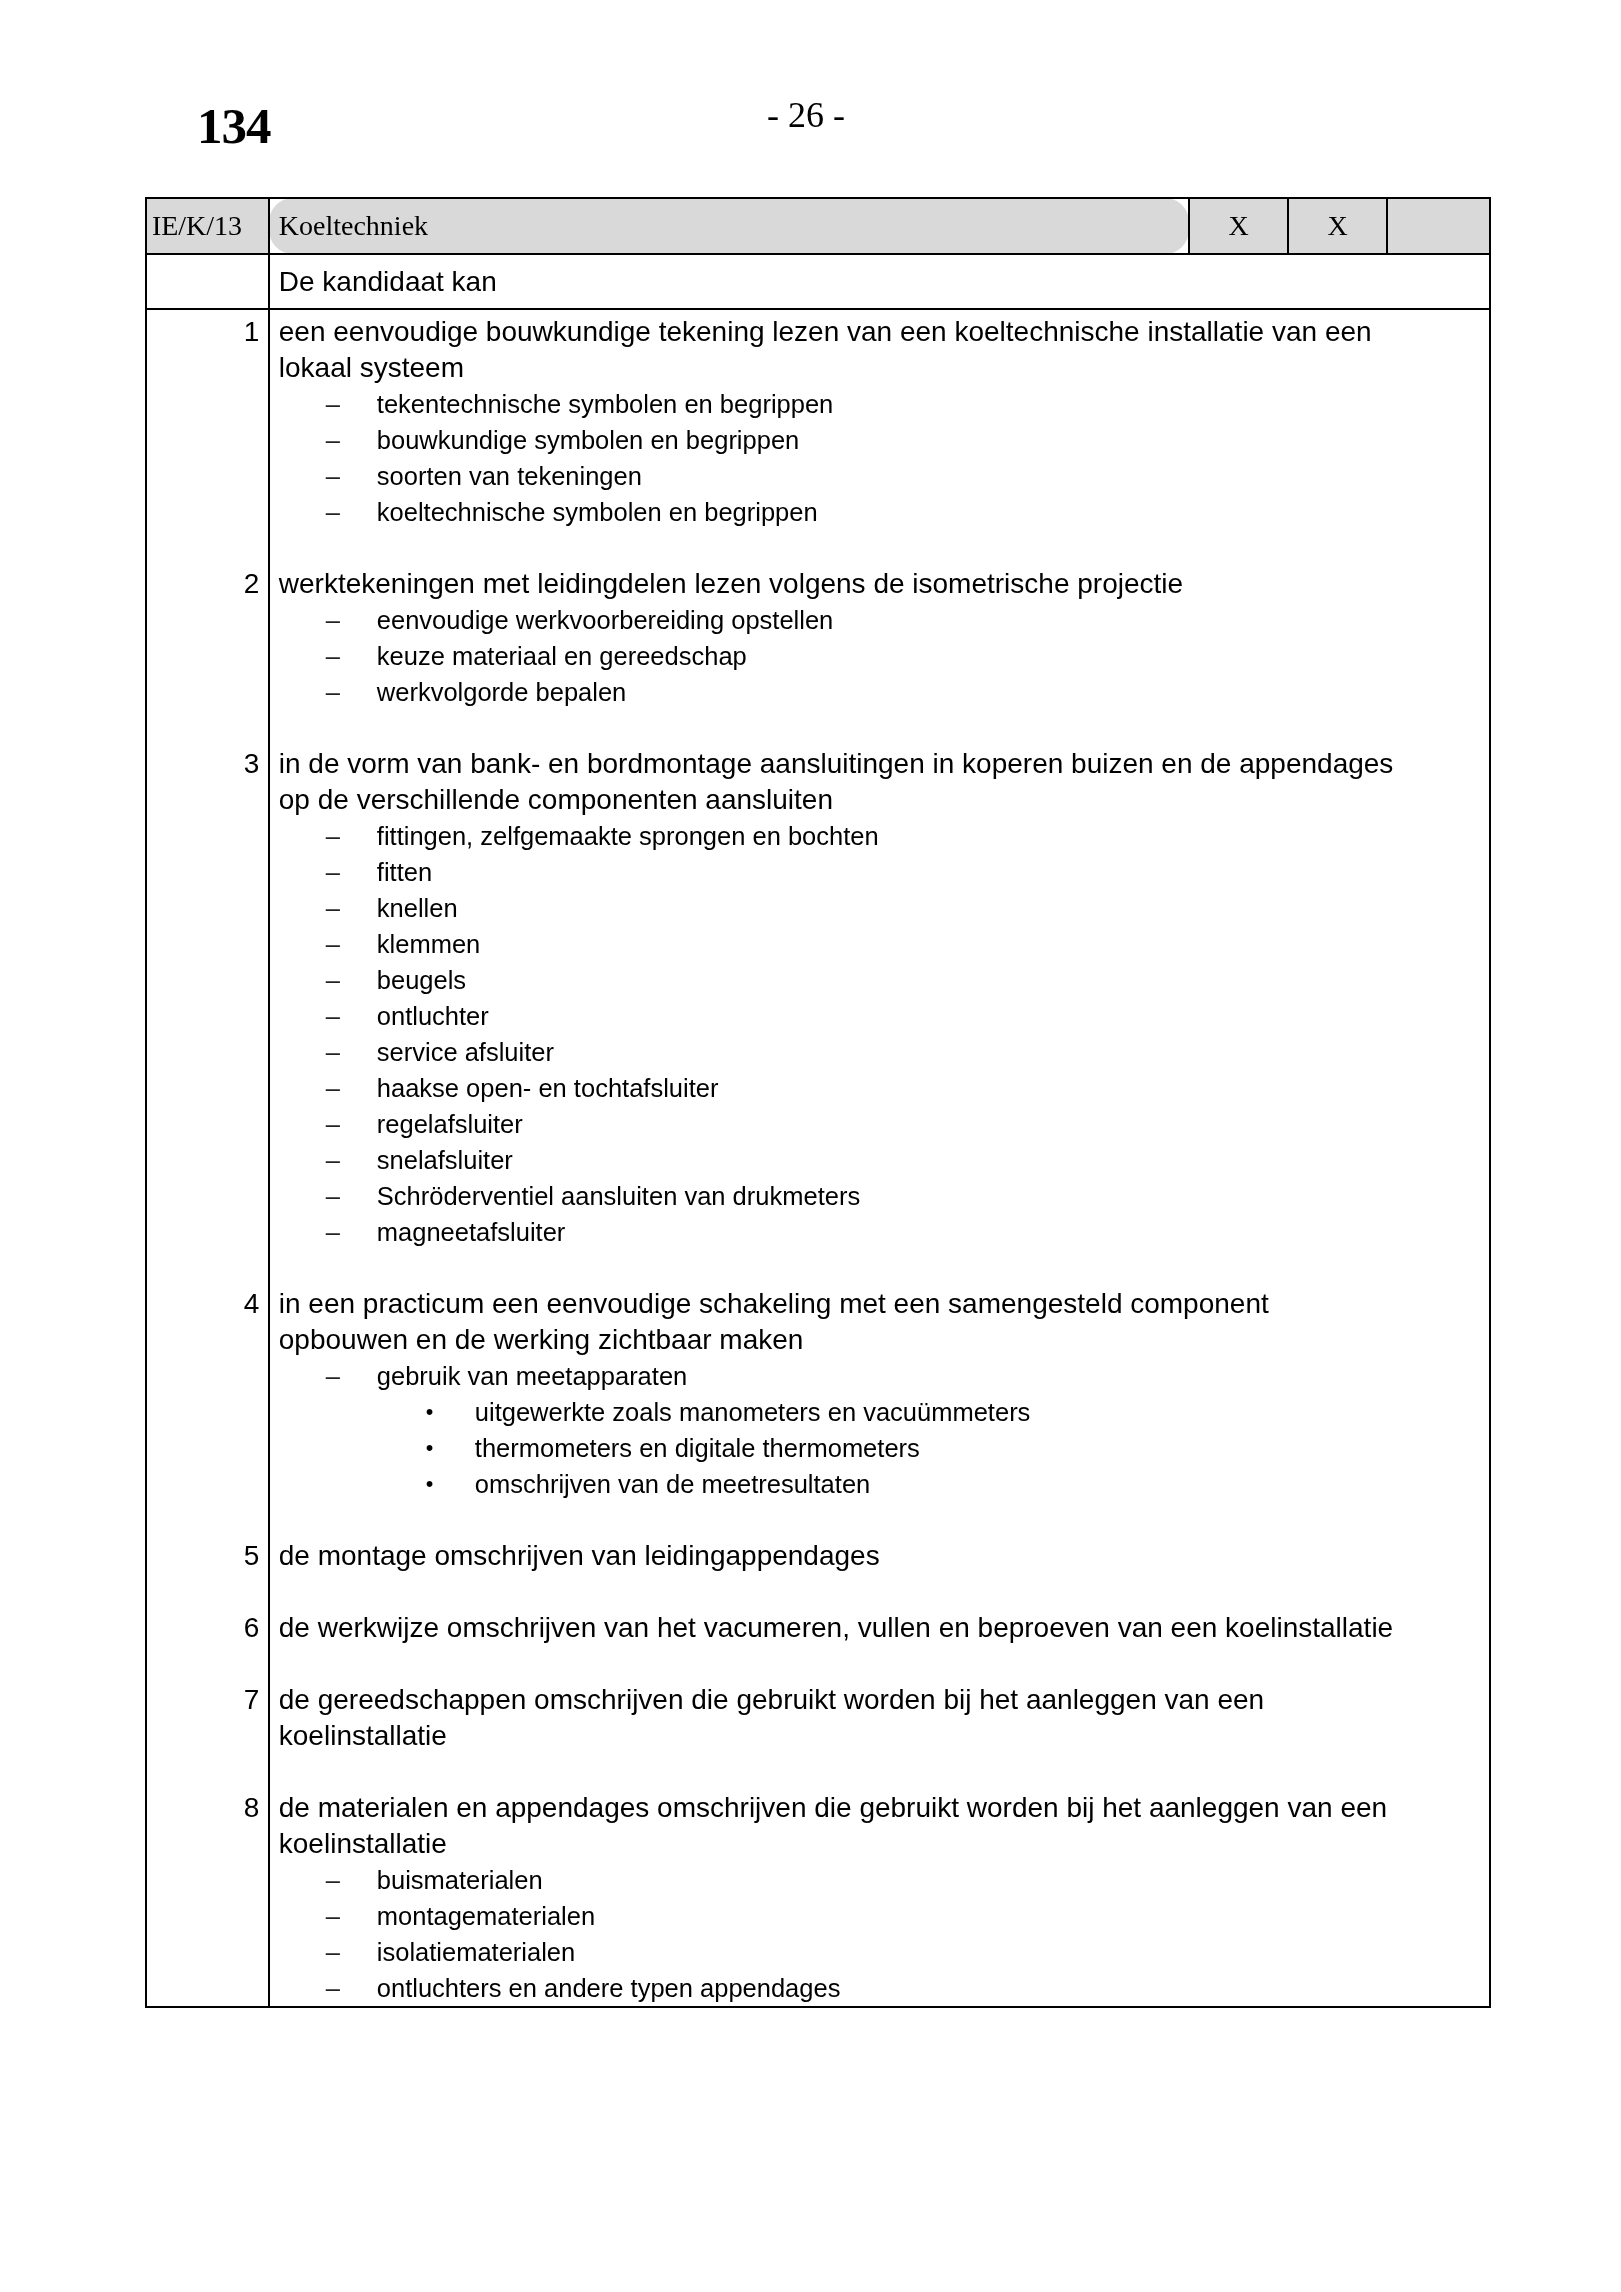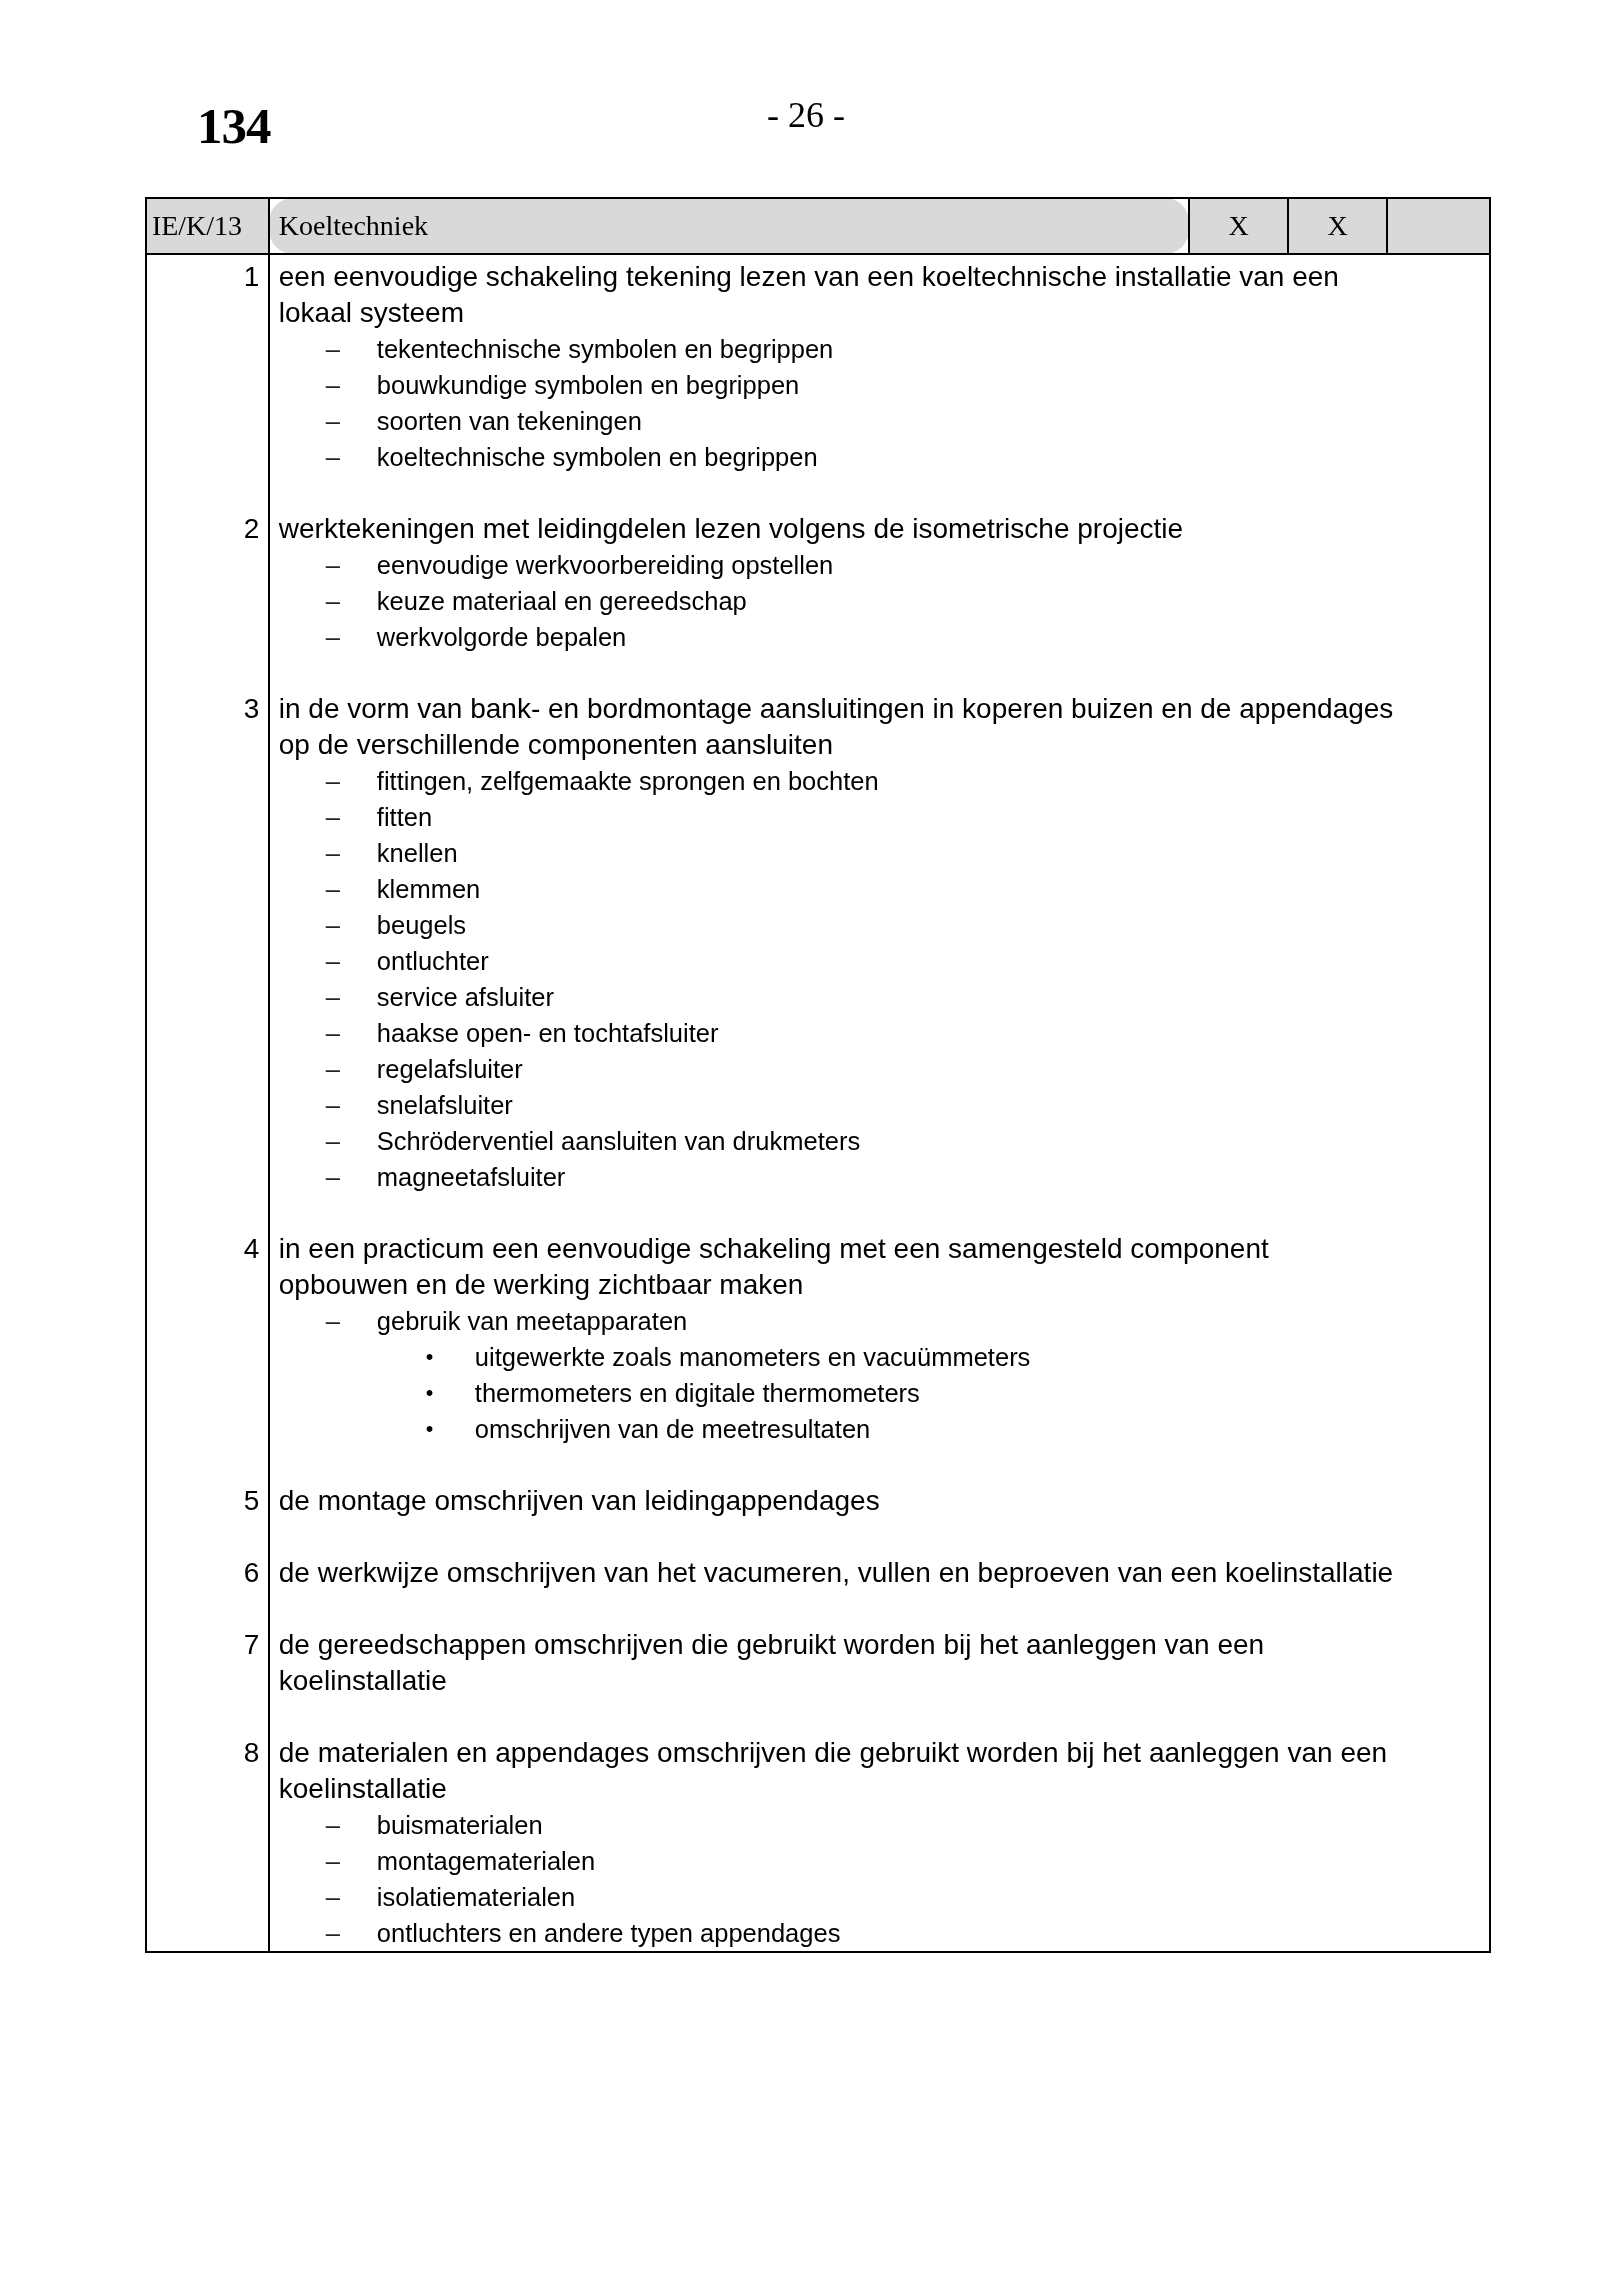--- a/index.html
+++ b/index.html
@@ -153,20 +153,24 @@
       <col class="c-mag">
   </colgroup>
   <tbody>
   <tr class="code-row">
     <td class="code-cell">IE/K/13</td>
     <td class="name-cell">Koeltechniek</td>
     <td class="mark-cell">X</td>
     <td class="mark-cell">X</td>
     <td class="mark-cell"></td>
   </tr>
+  <tr class="intro-row">
+    <td></td>
+    <td colspan="4" class="intro-text">De kandidaat kan</td>
+  </tr>
   <tr class="body-row">
     <td class="num-col" id="num-col">
           <div class="num">1</div>
           <div class="num"></div>
           <div class="num"></div>
           <div class="num"></div>
           <div class="num"></div>
           <div class="num"></div>
           <div class="num"></div>
           <div class="num">2</div>
@@ -205,21 +209,21 @@
           <div class="num"></div>
           <div class="num">8</div>
           <div class="num"></div>
           <div class="num"></div>
           <div class="num"></div>
           <div class="num"></div>
           <div class="num"></div>
         </td>
     <td colspan="4" class="content-col" id="content-col">
           <div class="item">
-            <div class="item-main">een eenvoudige schakeling tekening lezen van een koeltechnische installatie van een</div>
+            <div class="item-main">een eenvoudige bouwkundige tekening lezen van een koeltechnische installatie van een</div>
             <div class="item-main">lokaal systeem</div>
             <ul class="sub-list">
               <li class="sub-item"><span class="dash">–</span><span class="sub-text">tekentechnische symbolen en begrippen</span></li>
               <li class="sub-item"><span class="dash">–</span><span class="sub-text">bouwkundige symbolen en begrippen</span></li>
               <li class="sub-item"><span class="dash">–</span><span class="sub-text">soorten van tekeningen</span></li>
               <li class="sub-item"><span class="dash">–</span><span class="sub-text">koeltechnische symbolen en begrippen</span></li>
             </ul>
           </div>
           <div class="gap"></div>
           <div class="item">

